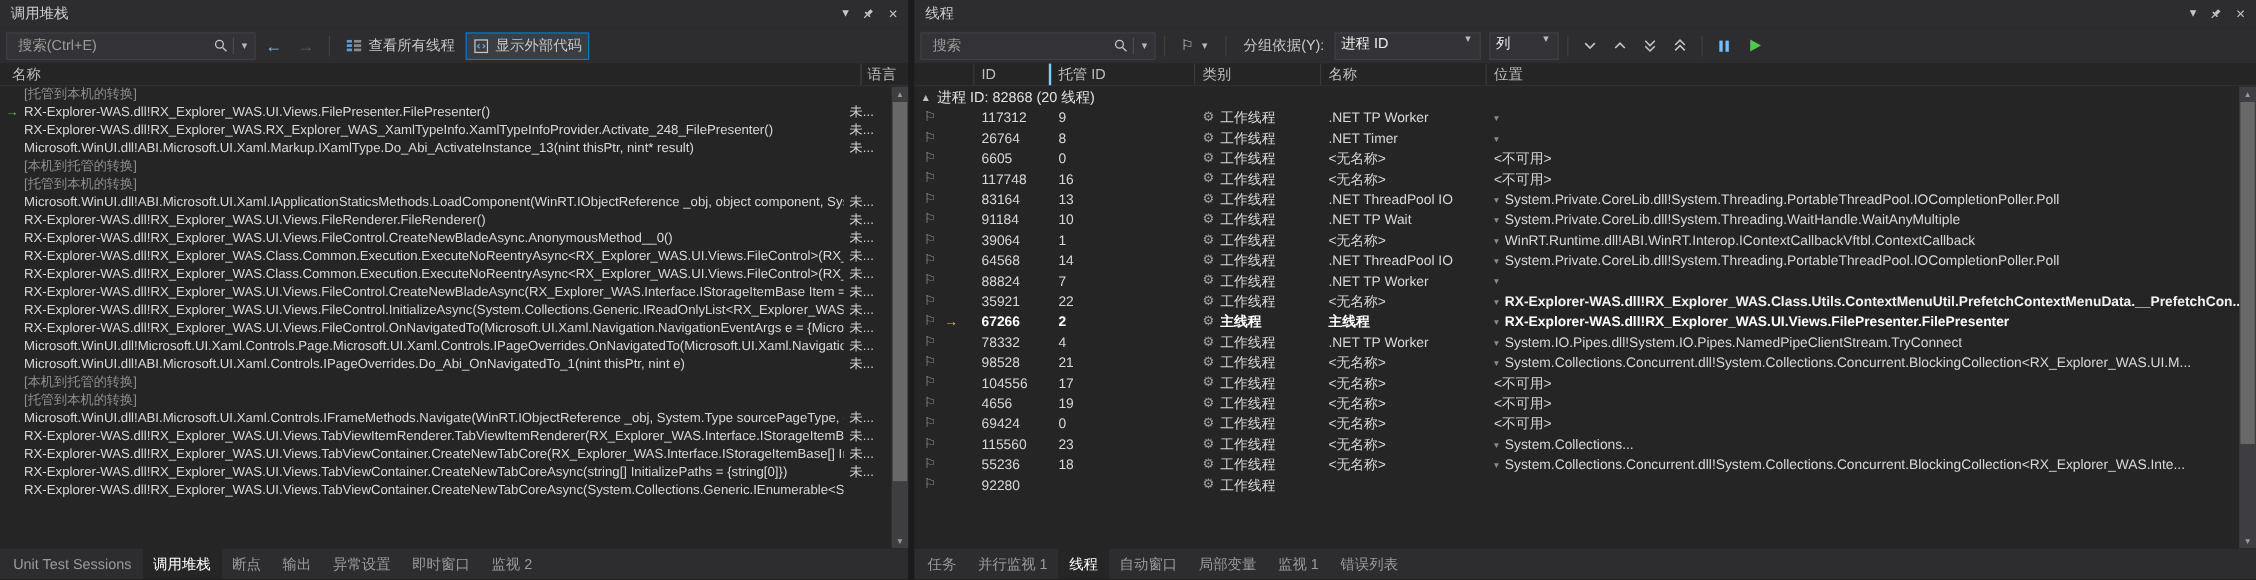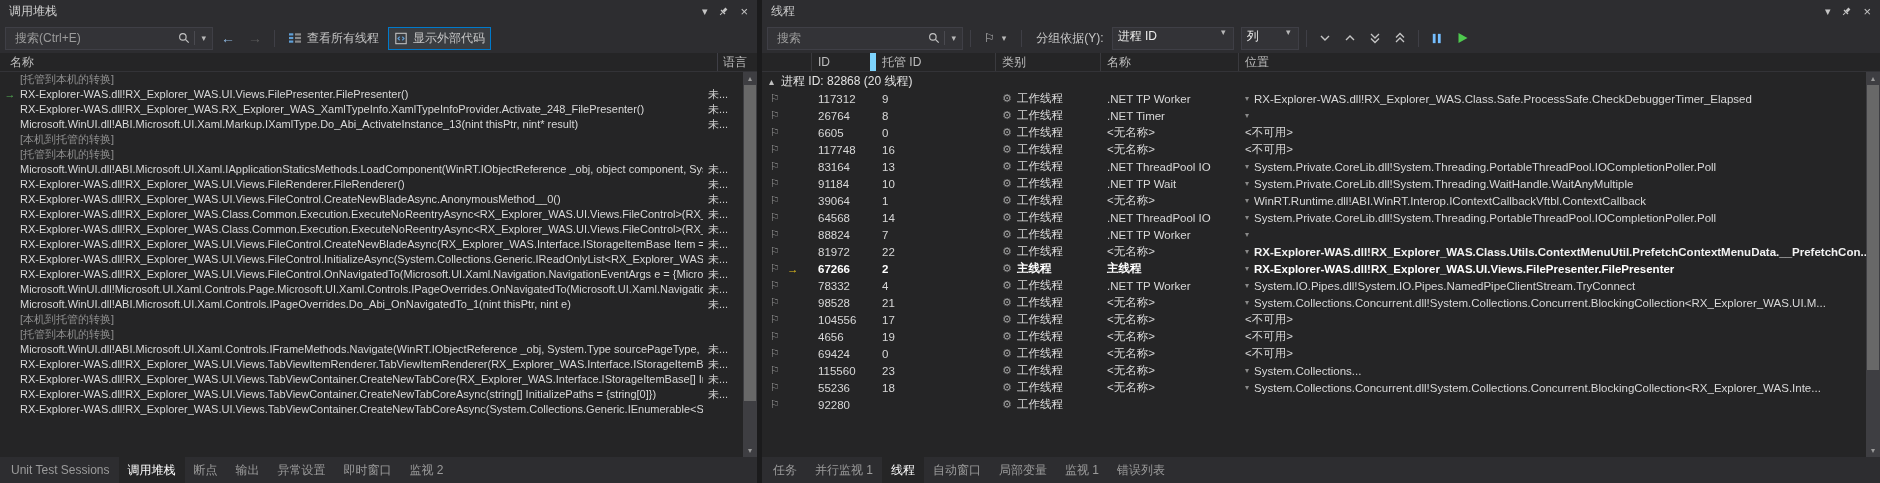--- a/index.html
+++ b/index.html
@@ -33,21 +33,21 @@
   .combo{display:flex;align-items:flex-start;justify-content:space-between;height:23px;background:var(--input-bg,#333337);border:1px solid var(--border,#3f3f46);padding:0 5px;color:#ececec;flex:none}
   .combo.group{width:122px}
   .combo.cols{width:58px}
   .icbtn{display:flex;align-items:center;justify-content:center;width:22px;height:22px}
 
   .grid-header{height:19px;flex:none;display:flex;align-items:stretch;background:var(--panel-bg,#252526);border-bottom:1px solid #333337;color:#bdbdbd}
   .grid-header span{display:flex;align-items:center}
   .lh-name{flex:1;padding-left:10px}
   .lh-lang{width:40px;flex:none;border-left:1px solid var(--border,#3f3f46);padding-left:5px}
   .h-gutter{width:50px;flex:none;border-right:1px solid #3a3a3e}
-  .h-id{width:64px;flex:none;border-right:6px solid #7dd3fc;padding-left:6px}
+  .h-id{width:64px;flex:none;border-right:2px solid #7dd3fc;padding-left:6px}
   .h-mid{width:120px;flex:none;border-right:1px solid #3a3a3e;padding-left:6px}
   .h-cat{width:105px;flex:none;border-right:1px solid #3a3a3e;padding-left:6px}
   .h-name2{width:138px;flex:none;border-right:1px solid #3a3a3e;padding-left:6px}
   .h-loc{flex:1;padding-left:6px}
 
   .list-area{flex:1;position:relative;overflow:hidden;background:var(--panel-bg,#252526)}
   .rows{position:absolute;top:0;left:0;right:14px;bottom:0;overflow:hidden}
   .vscroll{position:absolute;top:0;right:0;bottom:0;width:14px;background:var(--scroll-track,#3e3e42)}
   .vscroll .sarrow{position:absolute;left:0;right:0;text-align:center;font-size:8px;color:#999;line-height:13px}
   .vscroll .sarrow.top{top:0}
@@ -389,21 +389,20 @@
               </span>
               <span class="t-id">117312</span>
               <span class="t-mid">9</span>
               <span class="t-cat">
                 <span class="t-gear">⚙</span>
                 <span>工作线程</span>
               </span>
               <span class="t-name">.NET TP Worker</span>
               <span class="t-loc">
                 <span class="t-exp">▾</span>
-                <span>RX-Explorer-WAS.dll!RX_Explorer_WAS.Class.Safe.ProcessSafe.CheckDebuggerTimer_Elapsed</span>
               </span>
             </div>
             <div class="t-row">
               <span class="t-gutter">
                 <span class="t-flag">⚐</span>
               </span>
               <span class="t-id">26764</span>
               <span class="t-mid">8</span>
               <span class="t-cat">
                 <span class="t-gear">⚙</span>
@@ -520,21 +519,21 @@
               </span>
               <span class="t-name">.NET TP Worker</span>
               <span class="t-loc">
                 <span class="t-exp">▾</span>
               </span>
             </div>
             <div class="t-row bold">
               <span class="t-gutter">
                 <span class="t-flag">⚐</span>
               </span>
-              <span class="t-id">81972</span>
+              <span class="t-id">35921</span>
               <span class="t-mid">22</span>
               <span class="t-cat">
                 <span class="t-gear">⚙</span>
                 <span>工作线程</span>
               </span>
               <span class="t-name">&lt;无名称&gt;</span>
               <span class="t-loc">
                 <span class="t-exp">▾</span>
                 <span>RX-Explorer-WAS.dll!RX_Explorer_WAS.Class.Utils.ContextMenuUtil.PrefetchContextMenuData.__PrefetchCon...</span>
               </span>

